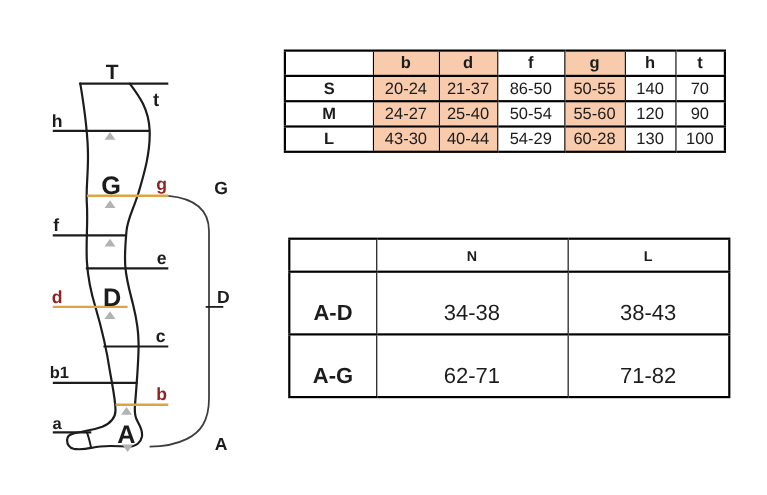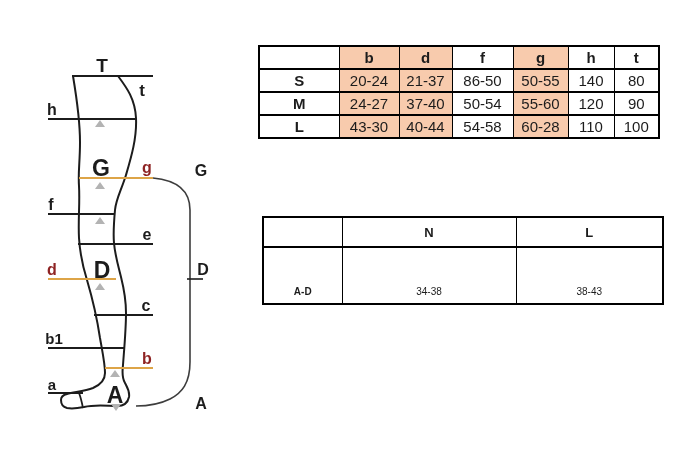--- a/index.html
+++ b/index.html
@@ -34,21 +34,21 @@
 
   
   #size-table { left: 258px; top: 45px; }
   #size-table td { height: 21px; font-size: 15px; }
   #size-table td.hd { font-weight: bold; }
   #size-table td.rowlab { font-weight: bold; }
   #size-table td.hl { background: #f8cbad; }
 
   
   #length-table { left: 262px; top: 216px; }
-  #length-table td { vertical-align: bottom; padding-bottom: 6px; font-size: 10px; }
+  #length-table td { vertical-align: bottom; padding-bottom: 6px; font-size: 20px; }
   #length-table td.hd { font-weight: bold; font-size: 13px; vertical-align: middle; padding-bottom: 0; height: 28px; }
   #length-table td.rowlab { font-weight: bold; height: 49px; }
 </style>
 </head>
 <body>
 
 <div class="canvas">
 
   <svg class="leg-svg" width="240" height="450" viewBox="0 0 240 450">
 
@@ -139,38 +139,38 @@
       <td class="hd">h</td>
       <td class="hd">t</td>
     </tr>
     <tr>
       <td class="rowlab">S</td>
       <td class="hl">20-24</td>
       <td class="hl">21-37</td>
       <td>86-50</td>
       <td class="hl">50-55</td>
       <td>140</td>
-      <td>80</td>
+      <td>70</td>
     </tr>
     <tr>
       <td class="rowlab">M</td>
       <td class="hl">24-27</td>
-      <td class="hl">37-40</td>
+      <td class="hl">25-40</td>
       <td>50-54</td>
       <td class="hl">55-60</td>
       <td>120</td>
       <td>90</td>
     </tr>
     <tr>
       <td class="rowlab">L</td>
       <td class="hl">43-30</td>
       <td class="hl">40-44</td>
-      <td>54-58</td>
+      <td>54-29</td>
       <td class="hl">60-28</td>
-      <td>110</td>
+      <td>130</td>
       <td>100</td>
     </tr>
   </tbody>
     </table>
 
   <table class="grid" id="length-table">
     <colgroup>
       <col style="width:79px">
         <col style="width:174px">
         <col style="width:147px">
@@ -179,16 +179,21 @@
         <tr>
       <td class="hd"></td>
       <td class="hd">N</td>
       <td class="hd">L</td>
     </tr>
     <tr>
       <td class="rowlab">A-D</td>
       <td>34-38</td>
       <td>38-43</td>
     </tr>
+    <tr>
+      <td class="rowlab">A-G</td>
+      <td>62-71</td>
+      <td>71-82</td>
+    </tr>
   </tbody>
     </table>
 
 </div>
 
 </body></html>

